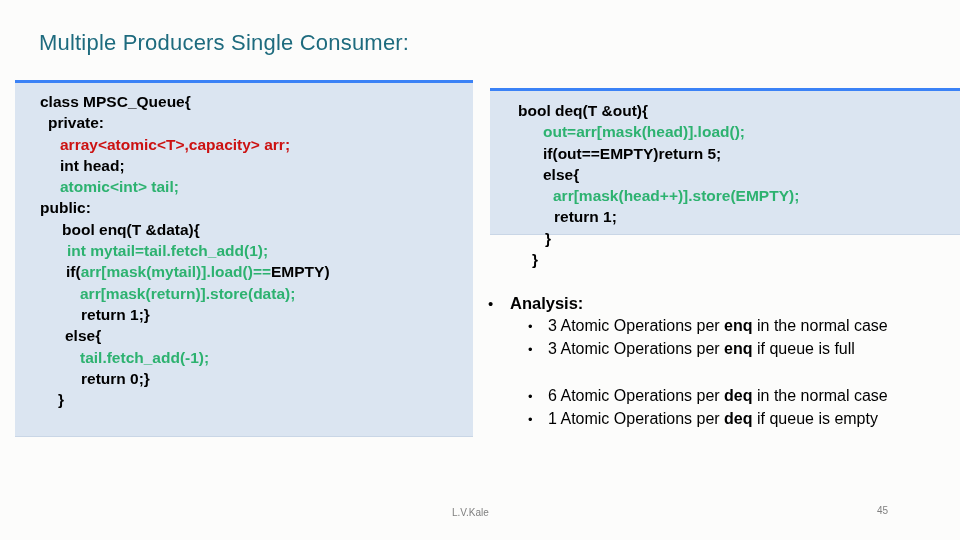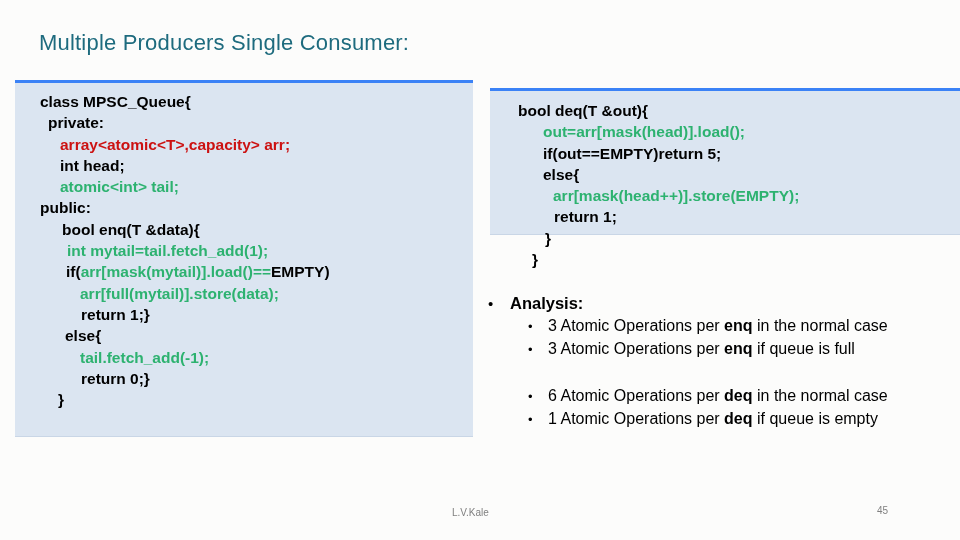--- a/index.html
+++ b/index.html
@@ -59,21 +59,21 @@
   <div class="code-panel panel-left">
       <div class="code-line" style="padding-left: 0px;"><span class="c-k">class MPSC_Queue{</span></div>
       <div class="code-line" style="padding-left: 8px;"><span class="c-k">private:</span></div>
       <div class="code-line" style="padding-left: 20px;"><span class="c-r">array&lt;atomic&lt;T&gt;,capacity&gt; arr;</span></div>
       <div class="code-line" style="padding-left: 20px;"><span class="c-k">int head;</span></div>
       <div class="code-line" style="padding-left: 20px;"><span class="c-g">atomic&lt;int&gt; tail;</span></div>
       <div class="code-line" style="padding-left: 0px;"><span class="c-k">public:</span></div>
       <div class="code-line" style="padding-left: 22px;"><span class="c-k">bool enq(T &amp;data){</span></div>
       <div class="code-line" style="padding-left: 27px;"><span class="c-g">int mytail=tail.fetch_add(1);</span></div>
       <div class="code-line" style="padding-left: 26px;"><span class="c-k">if(</span><span class="c-g">arr[mask(mytail)].load()==</span><span class="c-k">EMPTY)</span></div>
-      <div class="code-line" style="padding-left: 40px;"><span class="c-g">arr[full(mytail)].store(data);</span></div>
+      <div class="code-line" style="padding-left: 40px;"><span class="c-g">arr[mask(return)].store(data);</span></div>
       <div class="code-line" style="padding-left: 41px;"><span class="c-k">return 1;}</span></div>
       <div class="code-line" style="padding-left: 25px;"><span class="c-k">else{</span></div>
       <div class="code-line" style="padding-left: 40px;"><span class="c-g">tail.fetch_add(-1);</span></div>
       <div class="code-line" style="padding-left: 41px;"><span class="c-k">return 0;}</span></div>
       <div class="code-line" style="padding-left: 18px;"><span class="c-k">}</span></div>
     </div>
   <div class="code-panel panel-right">
       <div class="code-line" style="padding-left: 0px;"><span class="c-k">bool deq(T &amp;out){</span></div>
       <div class="code-line" style="padding-left: 25px;"><span class="c-g">out=arr[mask(head)].load();</span></div>
       <div class="code-line" style="padding-left: 25px;"><span class="c-k">if(out==EMPTY)return 5;</span></div>

